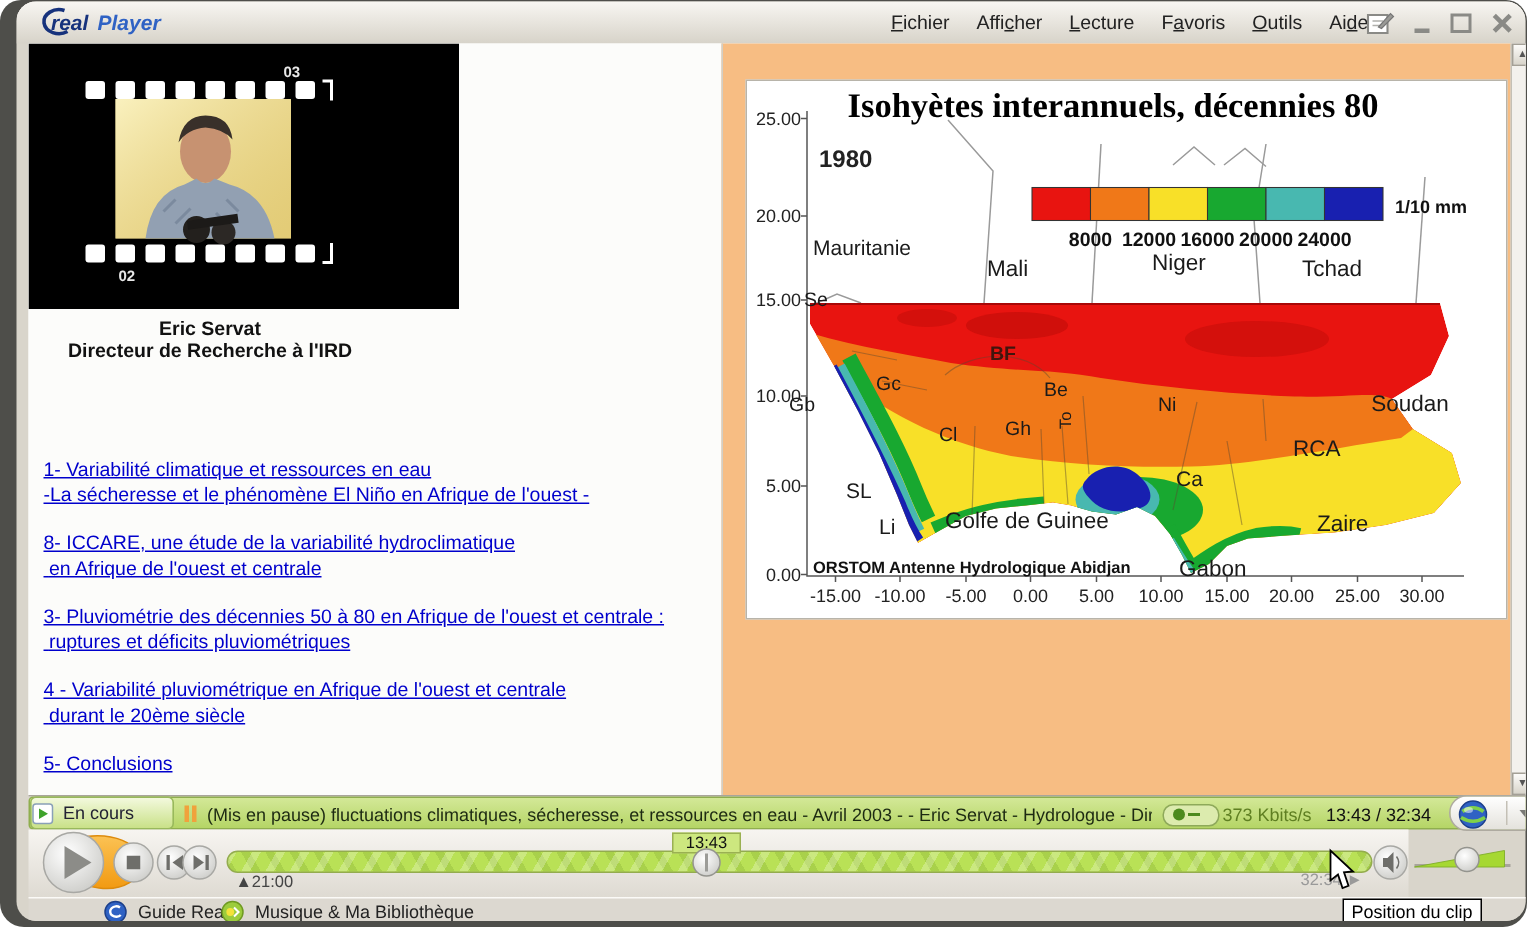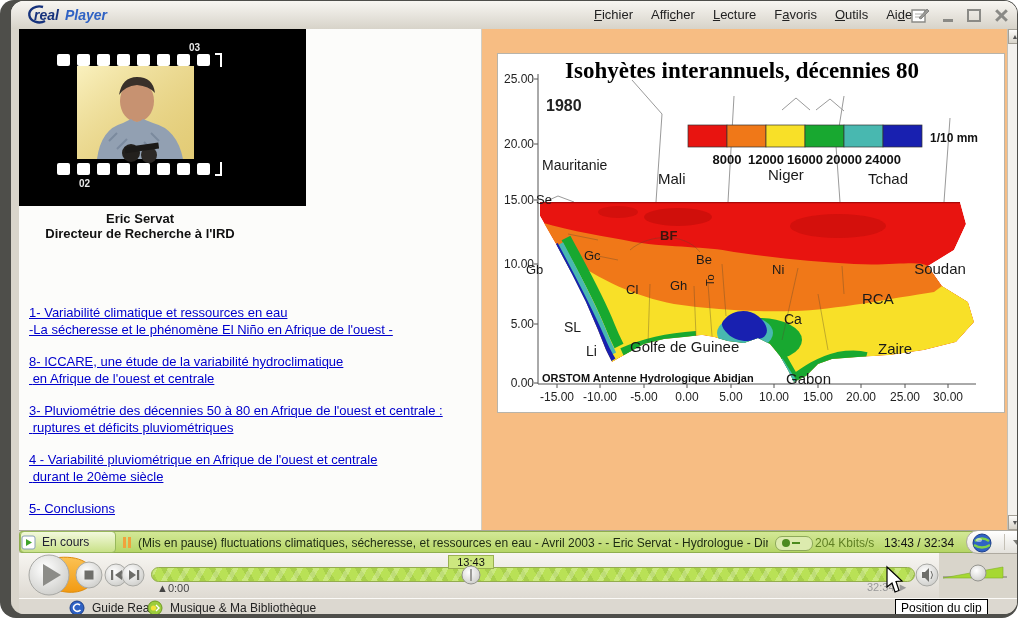--- a/index.html
+++ b/index.html
@@ -308,37 +308,37 @@
     </div>
     <div class="pausebars">
             <i></i>
             <i></i>
           </div>
     <div class="status-msg">(Mis en pause) fluctuations climatiques, sécheresse, et ressources en eau - Avril 2003 - - Eric Servat - Hydrologue - Directeur de</div>
     <div class="sig-pill">
             <b></b>
             <u></u>
           </div>
-    <div class="bitrate">204 Kbits/s</div>
+    <div class="bitrate">373 Kbits/s</div>
     <div class="timedisp">13:43 / 32:34</div>
     <div class="globe-btn">
       <svg width="22" height="22" viewBox="0 0 22 22" style="position:absolute;left:4px;top:1px;">
         <circle cx="11" cy="11" r="9" fill="#2f62c4" stroke="#1c3f8a"></circle>
         <path d="M4,9 Q11,4 18,9 M3,13 Q11,18 19,13" stroke="#7fd14a" stroke-width="2.4" fill="none"></path>
         <ellipse cx="8" cy="8" rx="3" ry="2" fill="#ffffff" opacity=".5"></ellipse>
       </svg>
       <span class="sep"></span>
       <span class="arrow"></span>
     </div>
   </div>
 
   <div class="transport">
     <div class="seek-track"></div>
     <div class="seek-tip">13:43</div>
-    <div class="t-start">▲<span>0:00</span></div>
+    <div class="t-start">▲<span>21:00</span></div>
     <div class="t-end"><span>32:34</span> ►</div>
     <svg class="tsvg" width="1002" height="45" viewBox="0 0 1002 45">
       <defs>
         <radialGradient id="silver" cx=".4" cy=".35" r=".8">
           <stop offset="0" stop-color="#ffffff"></stop>
                 <stop offset="1" stop-color="#c6c6c2"></stop>
         </radialGradient>
         <linearGradient id="orange" x1="0" y1="0" x2="0" y2="1">
           <stop offset="0" stop-color="#fbc254"></stop>
                 <stop offset="1" stop-color="#f29a12"></stop>

